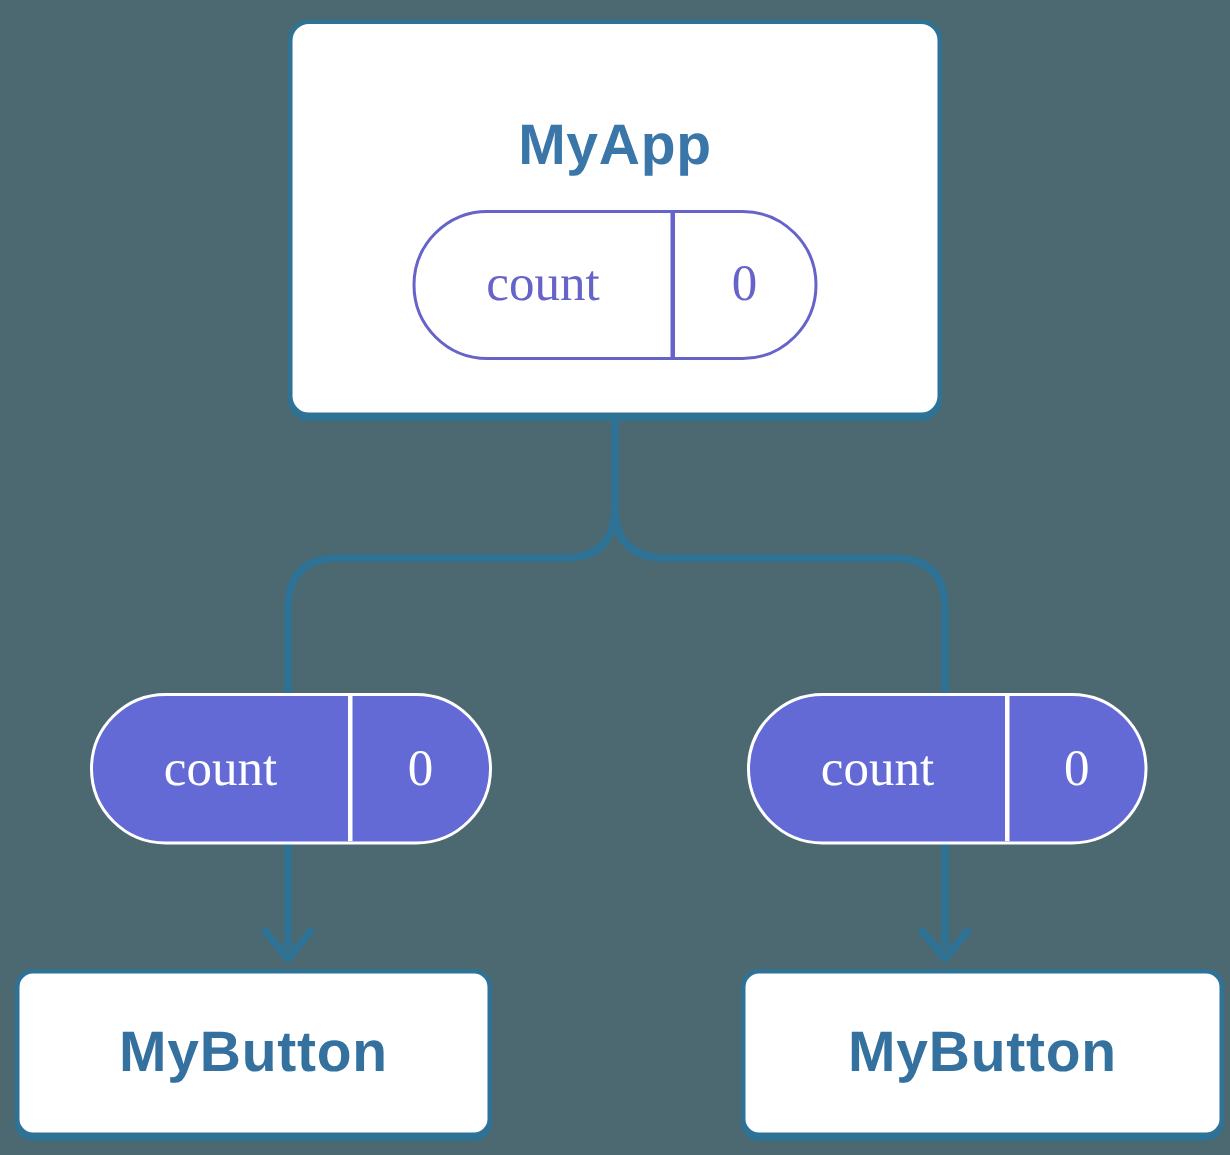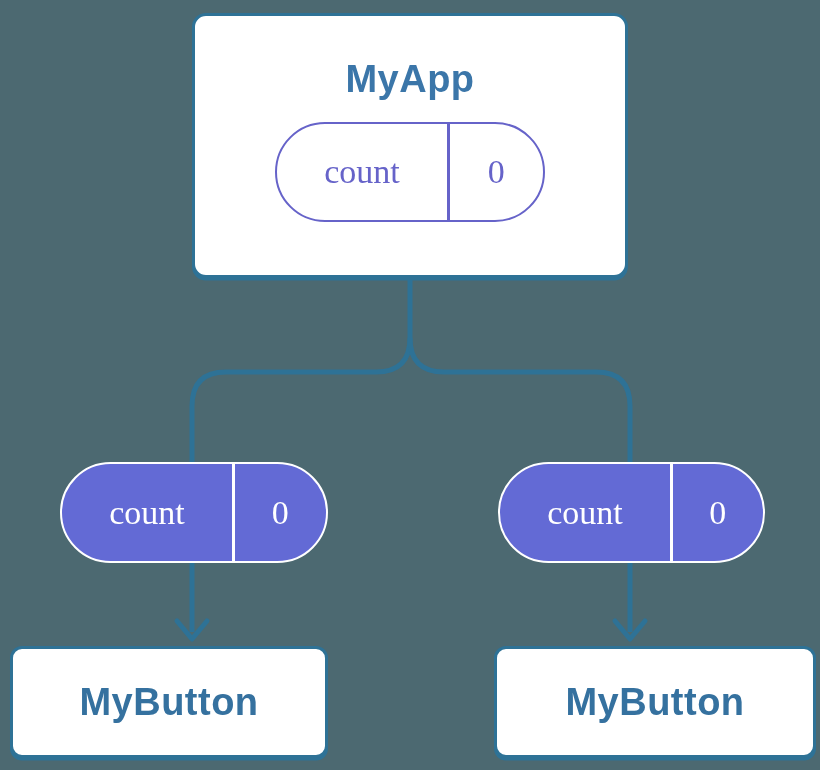--- a/index.html
+++ b/index.html
@@ -42,21 +42,21 @@
     border: 3px solid var(--stroke-blue);
     box-shadow: 0 2.5px 0 var(--stroke-blue);
     z-index: 2;
   }
   .root-card {
     left: 192px; top: 13px;
     width: 436px; height: 265px;
     border-radius: 14px;
     display: flex; flex-direction: column;
     align-items: center;
-    padding-top: 42px;
+    padding-top: 60px;
   }
   .component-title {
     font-size: 38px;
     font-weight: 600;
     letter-spacing: 0.5px;
     color: var(--title-blue);
   }
   .pill {
     display: flex;
     align-items: stretch;

